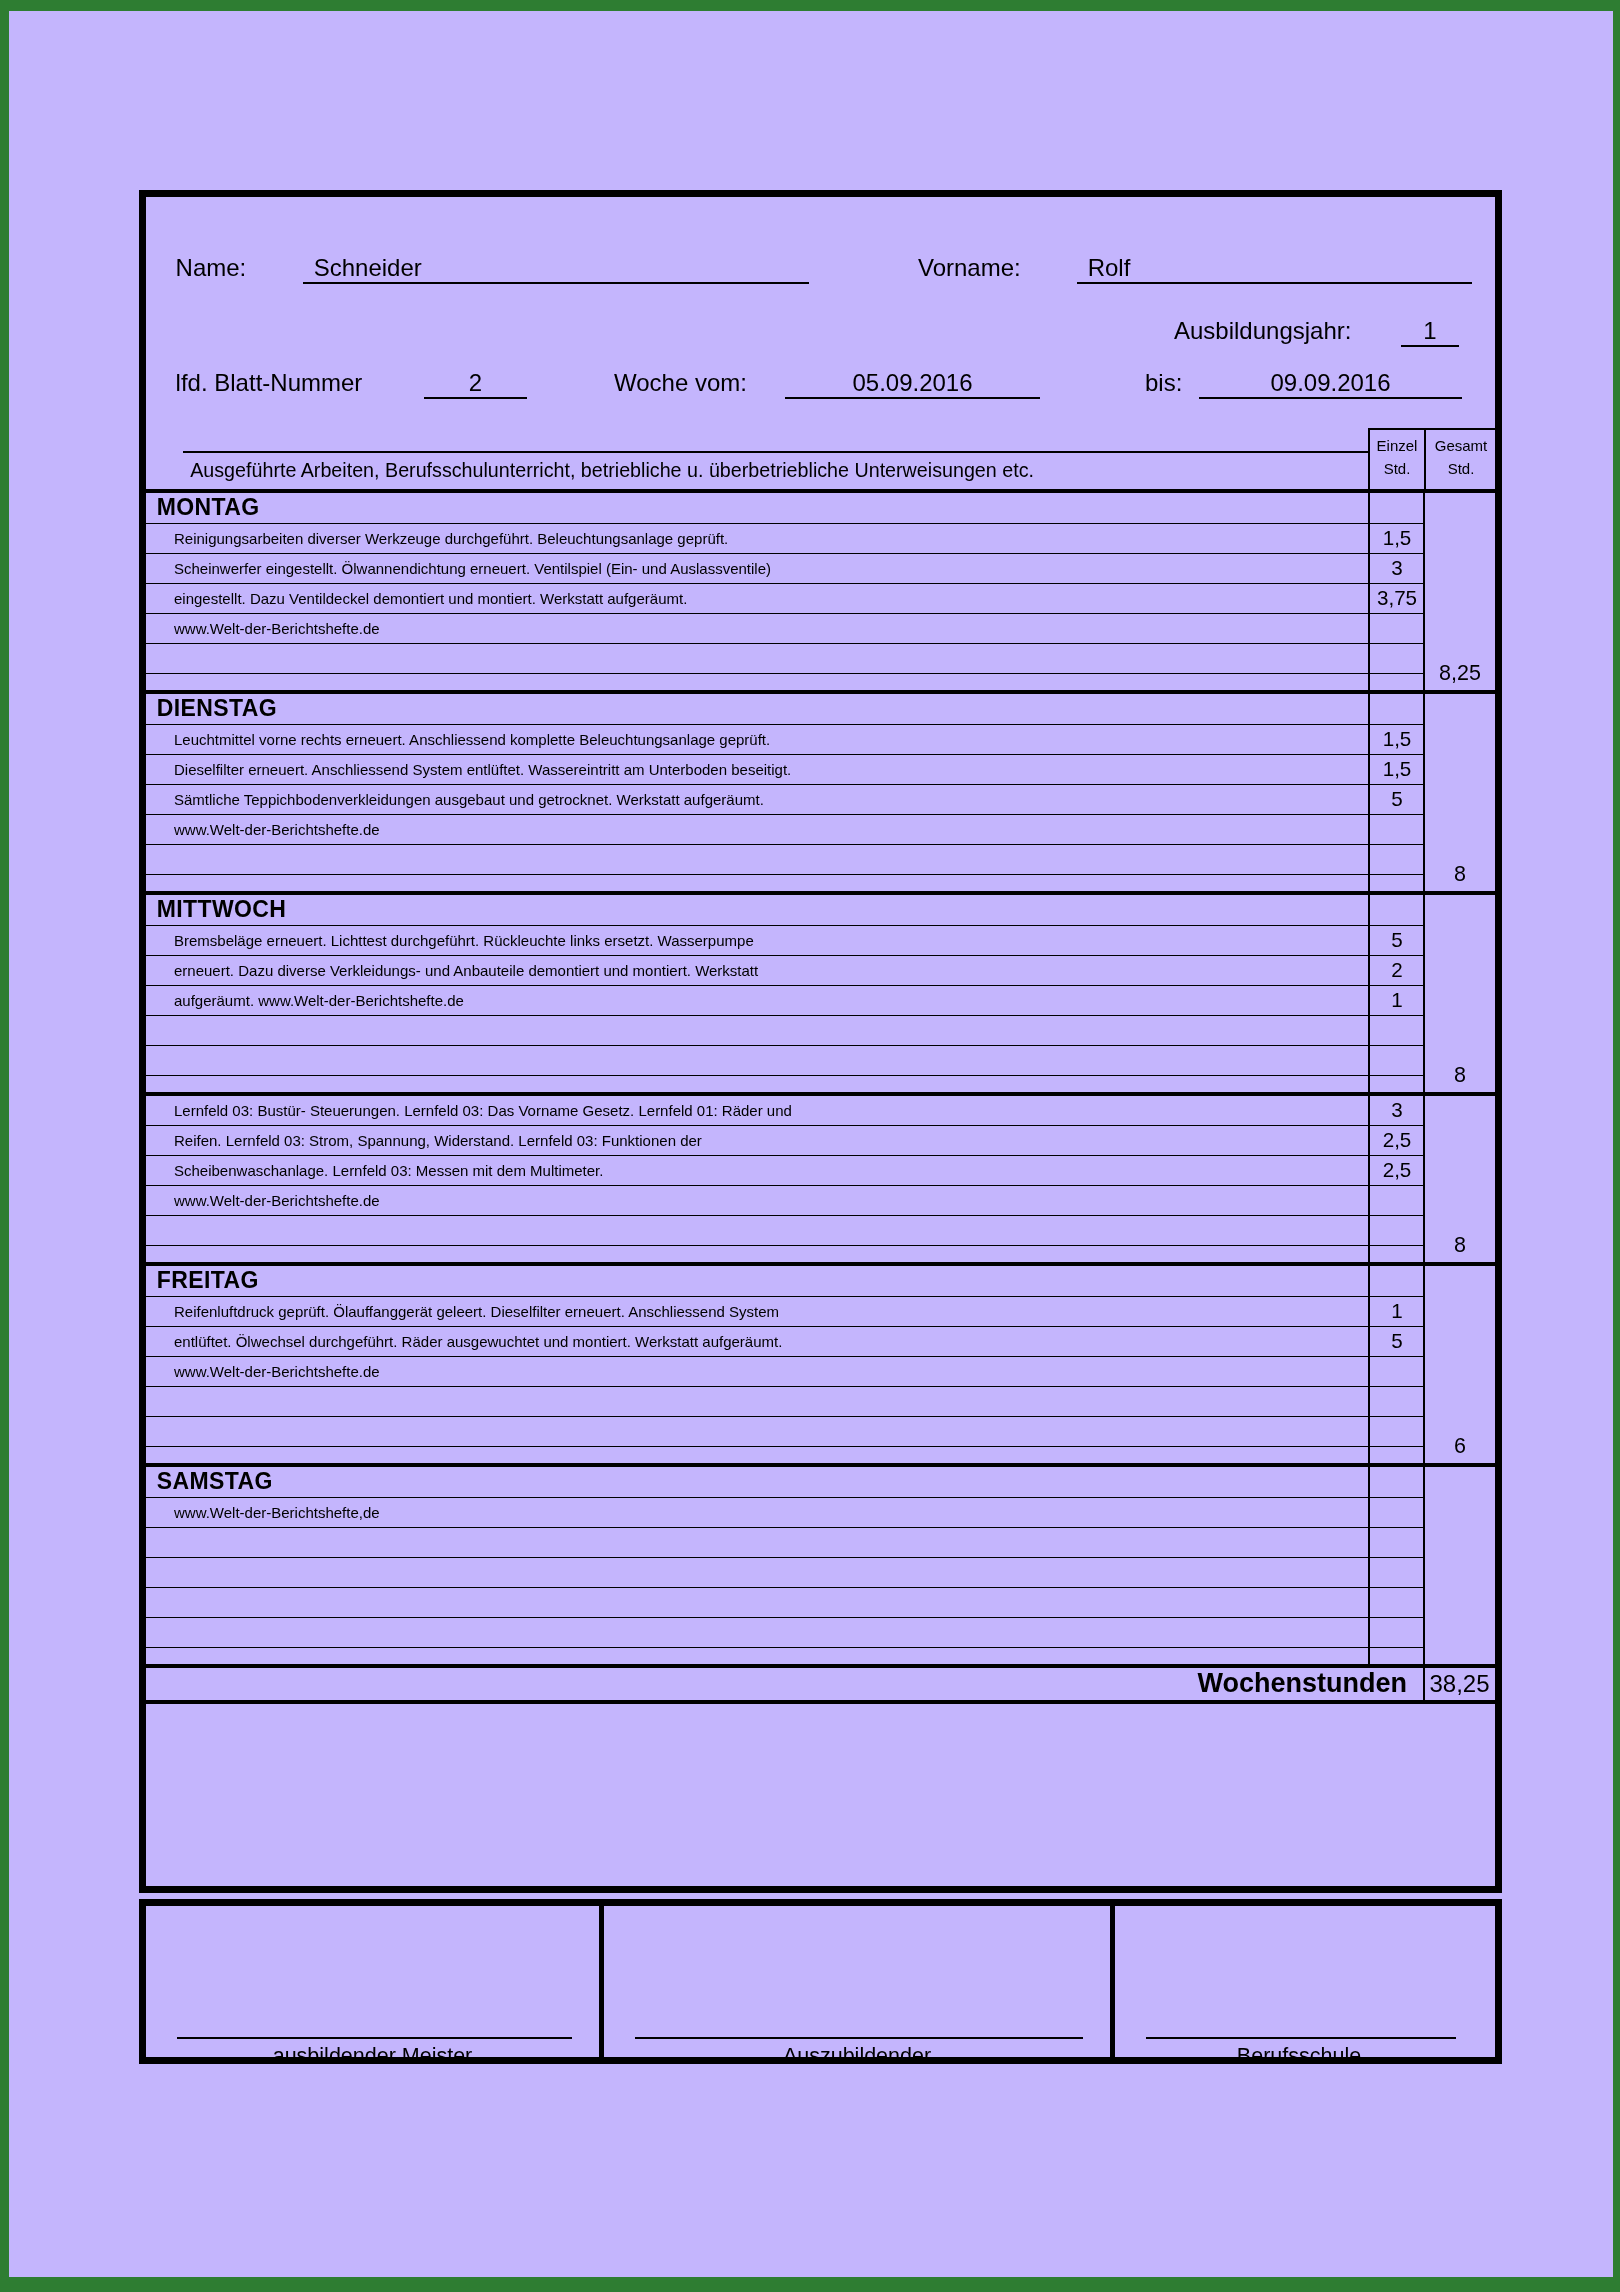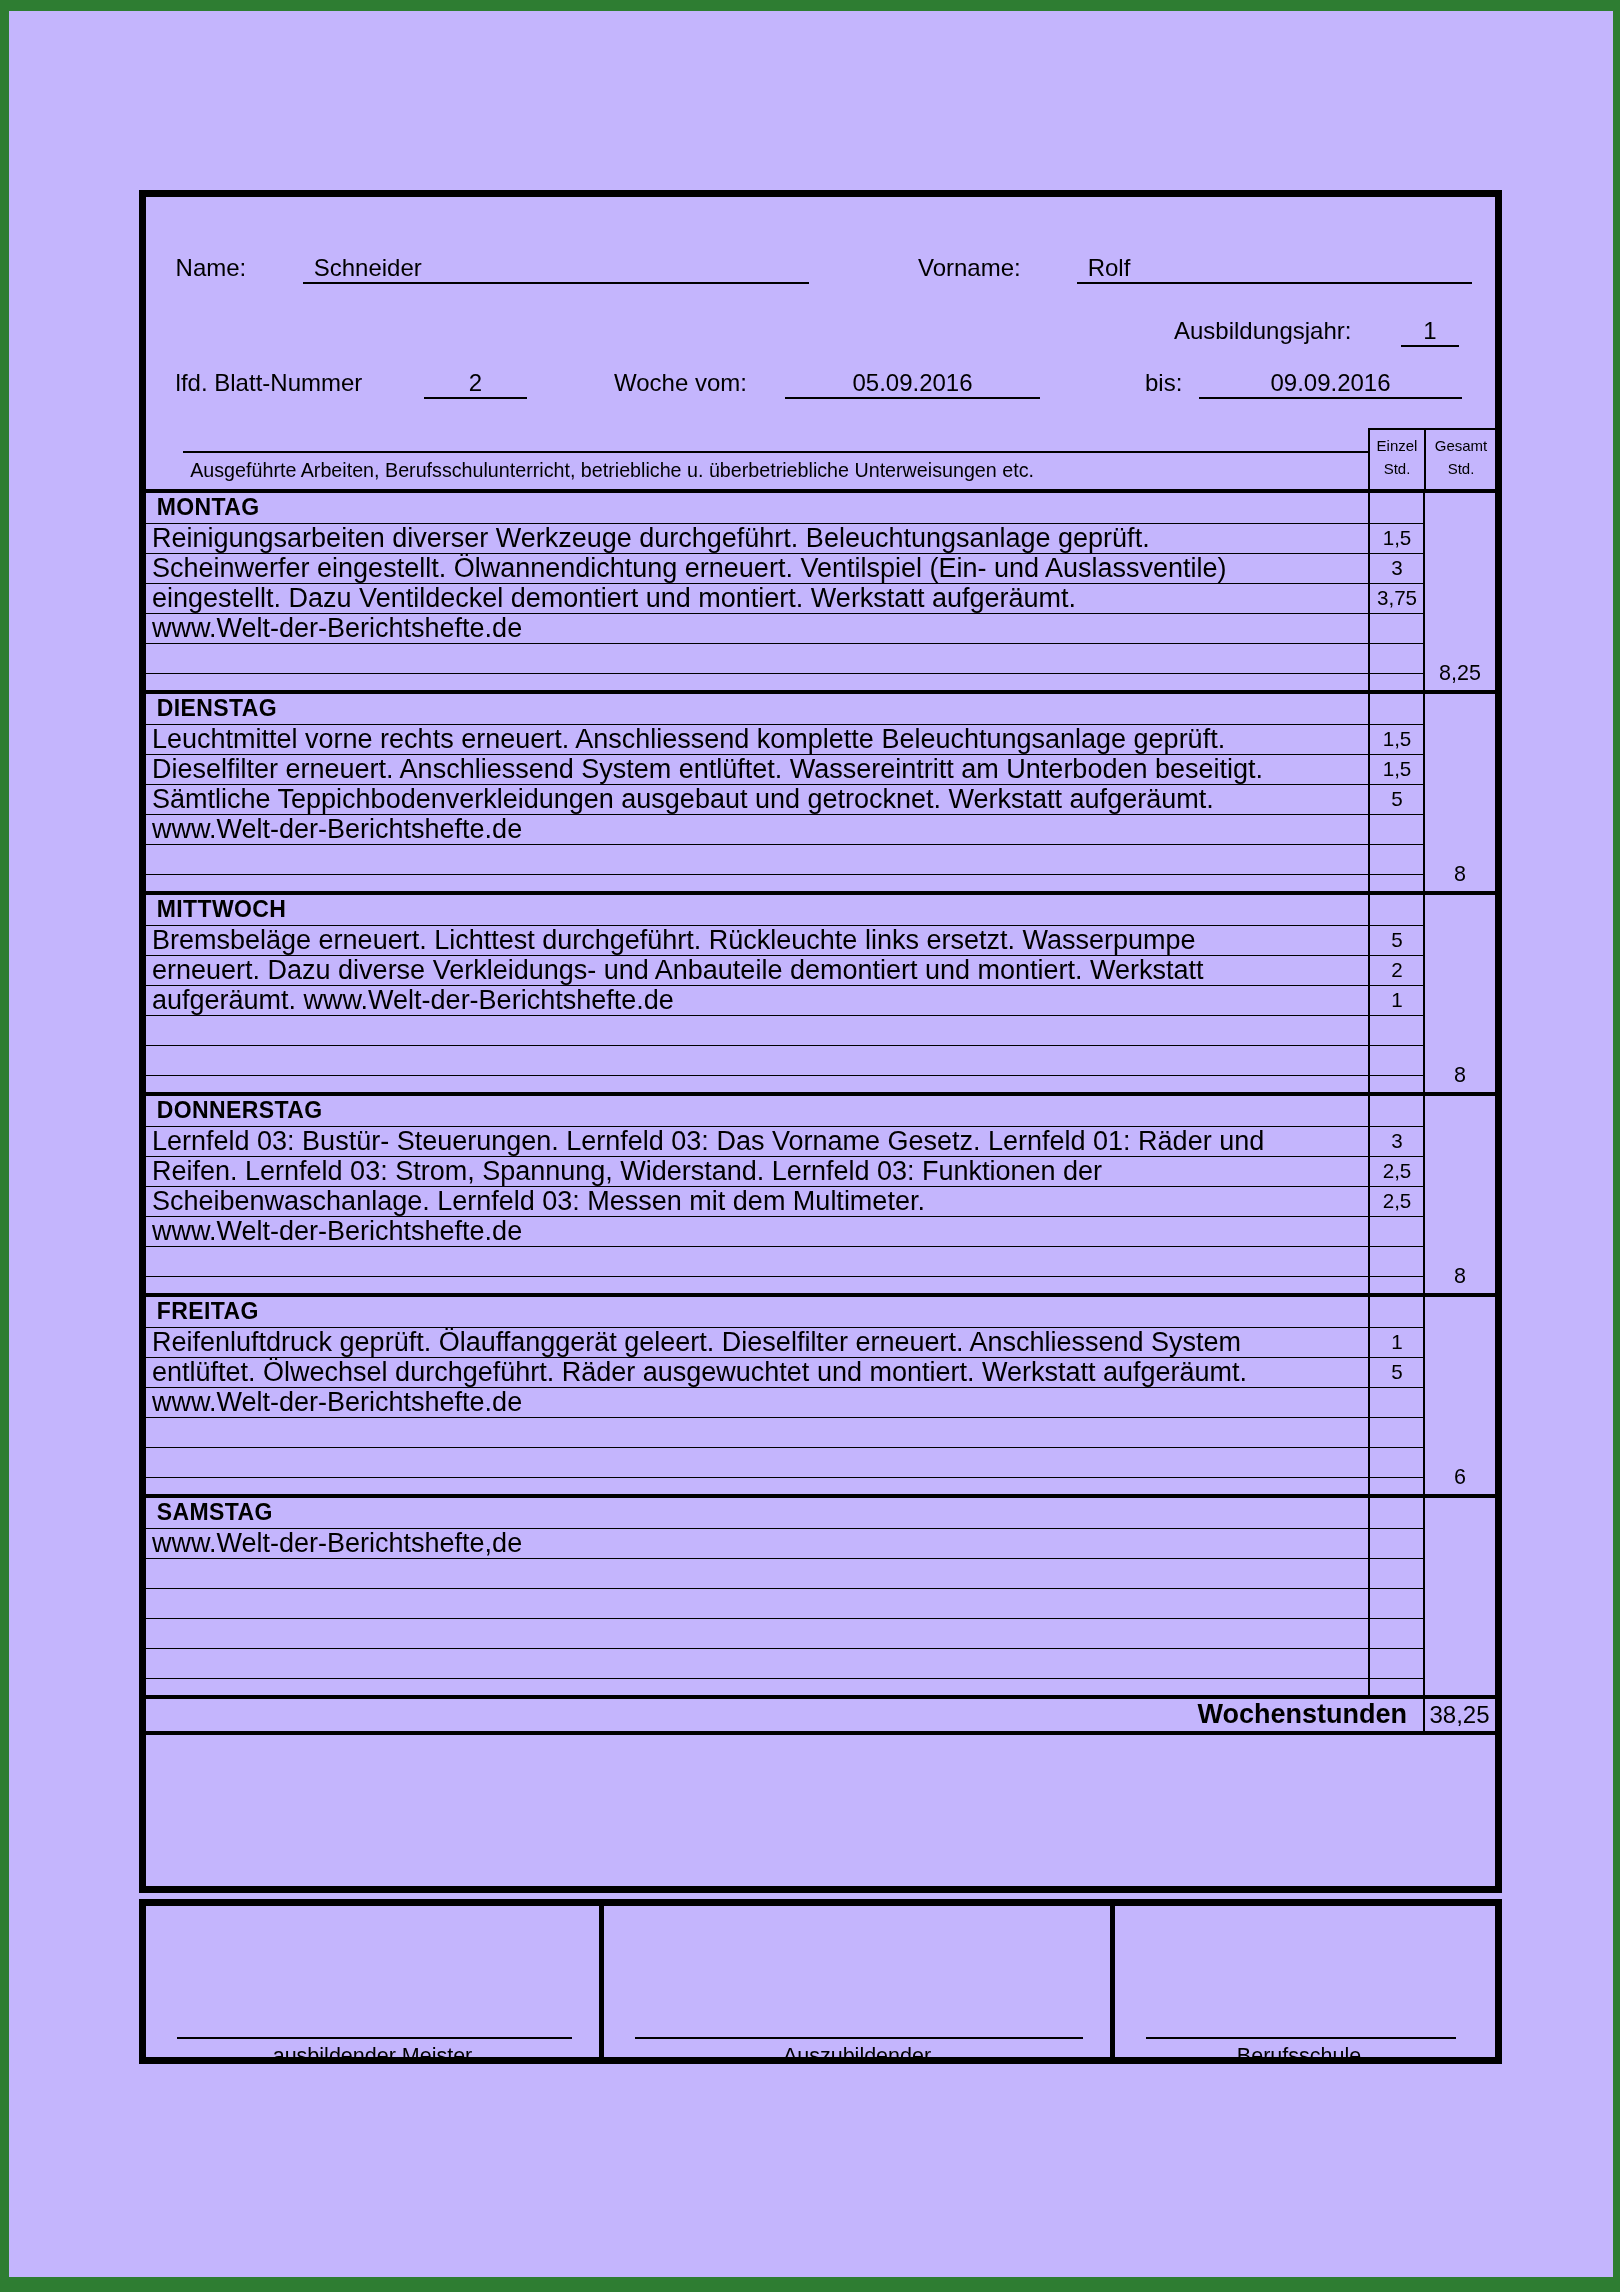--- a/index.html
+++ b/index.html
@@ -50,21 +50,21 @@
   }
   
   .day { display:grid; grid-template-columns:1277px 72px; border-bottom:4.5px solid #000; }
   .day-title-row { display:grid; grid-template-columns:1222px 56px; height:31px; border-bottom:1.8px solid #000; }
   .day-title {
     font-weight:bold; font-size:23px; padding-left:10.7px;
     display:flex; align-items:center; letter-spacing:0.4px;
   }
   .drow { display:grid; grid-template-columns:1222px 56px; height:30px; border-bottom:1.8px solid #000; }
   .drow-text {
-    font-size:27px; padding-left:6px; display:flex; align-items:center;
+    font-size:15px; padding-left:28px; display:flex; align-items:center;
     white-space:nowrap; overflow:hidden;
   }
   .einzel-cell { border-left:2.7px solid #000; }
   .drow-hours { font-size:20.6px; display:flex; align-items:center; justify-content:center; }
   .strip { display:grid; grid-template-columns:1222px 56px; height:16px; }
   .day-gesamt {
     border-left:2.7px solid #000; font-size:21.5px;
     display:flex; align-items:flex-end; justify-content:center; padding-bottom:3.6px;
   }
   
@@ -235,24 +235,20 @@
       <div class="strip">
         <div></div>
         <div class="einzel-cell"></div>
       </div>
     </div>
     <div class="day-gesamt">8</div>
   </div>
 
   <div class="day">
     <div class="day-main">
-      <div class="day-title-row">
-        <div class="day-title">DONNERSTAG</div>
-        <div class="einzel-cell"></div>
-      </div>
       <div class="drow">
         <div class="drow-text">Lernfeld 03: Bustür- Steuerungen. Lernfeld 03: Das Vorname Gesetz. Lernfeld 01: Räder und</div>
         <div class="drow-hours einzel-cell">3</div>
       </div>
       <div class="drow">
         <div class="drow-text">Reifen. Lernfeld 03: Strom, Spannung, Widerstand. Lernfeld 03: Funktionen der</div>
         <div class="drow-hours einzel-cell">2,5</div>
       </div>
       <div class="drow">
         <div class="drow-text">Scheibenwaschanlage. Lernfeld 03: Messen mit dem Multimeter.</div>

